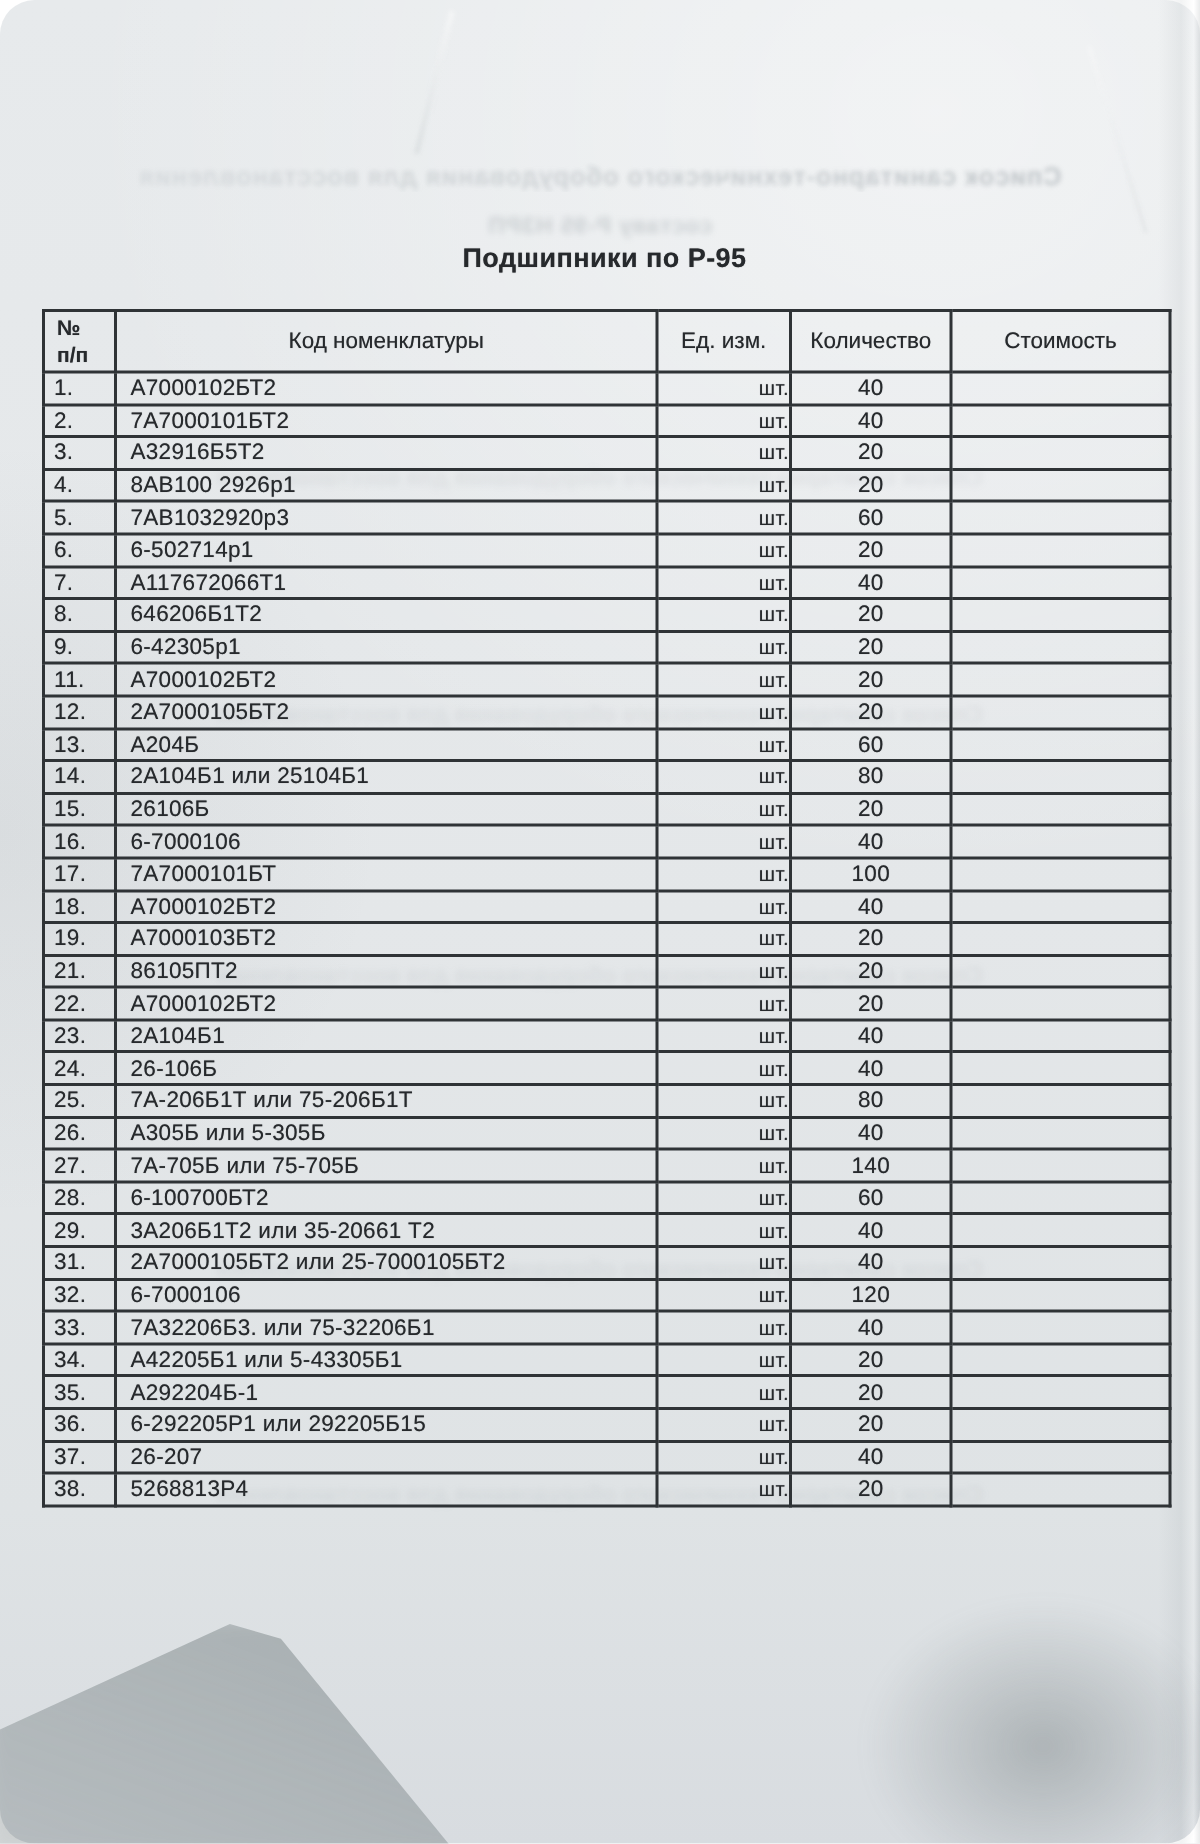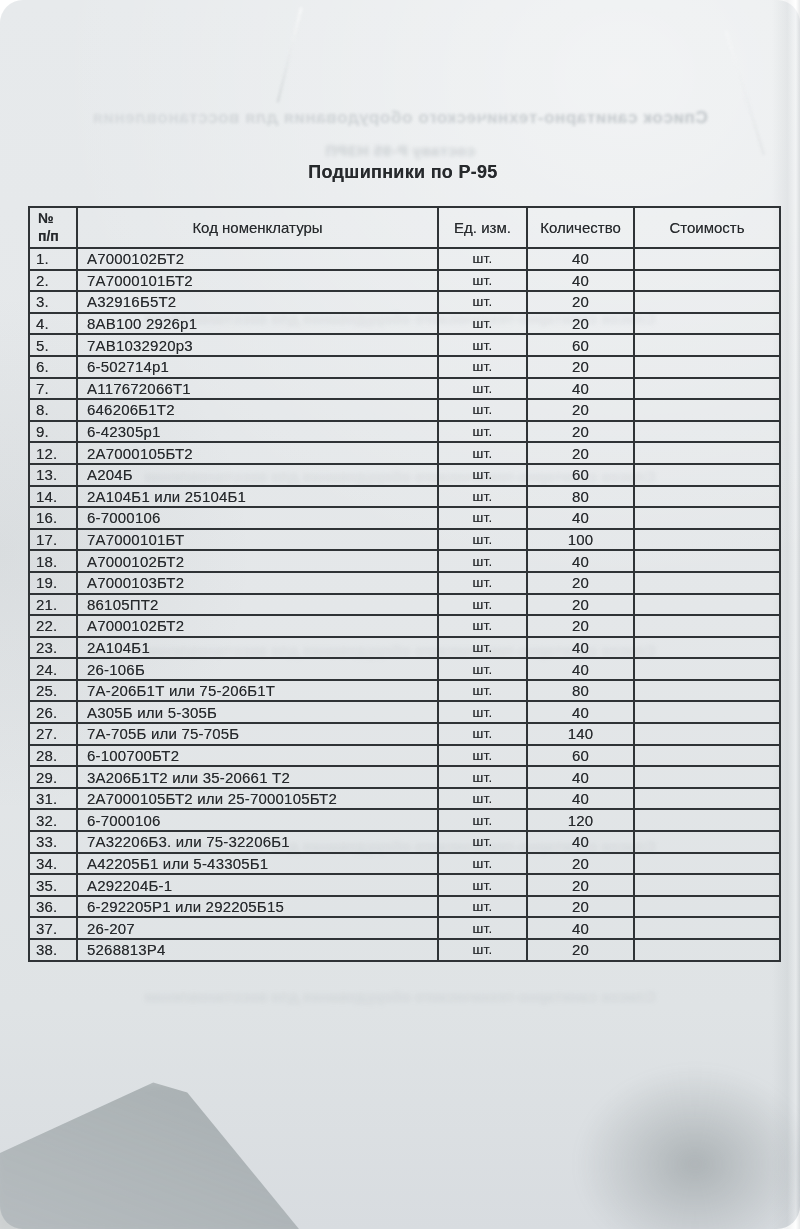--- a/index.html
+++ b/index.html
@@ -64,21 +64,21 @@
   table.main th, table.main td {
     border: 2px solid var(--border);
     overflow: hidden;
     text-shadow: 0 0 .5px rgba(30,32,36,.55);
   }
   thead th { height: 41px; font-size: 15px; font-weight: 400; text-align: center; vertical-align: middle; }
   th.c1 { font-size: 14px; line-height: 1.25; text-align: left; padding-left: 8px; font-weight: 700; }
   tbody td { height: 21.6px; padding: 0; font-size: 15px; vertical-align: middle; letter-spacing: .2px; }
   tbody td.c1 { padding-left: 6px; }
   tbody td.c2 { padding-left: 9px; white-space: pre; }
-  tbody td.c3 { text-align: center; font-size: 13.5px; letter-spacing: .3px; }
+  tbody td.c3 { text-align: right; font-size: 13.5px; letter-spacing: .3px; }
   tbody td.c4 { text-align: center; margin-top: 40px; }
   tbody td.c5 { }
 
   
   .crease-1 {
     position: absolute; left: 288px; top: 6px; width: 3px; height: 98px;
     transform: rotate(14deg);
     background: linear-gradient(180deg, rgba(255,255,255,.55), rgba(160,168,172,.22));
     filter: blur(1.3px); pointer-events: none;
   }
@@ -200,20 +200,27 @@
           <td class="c5"></td>
         </tr>
         <tr>
           <td class="c1">9.</td>
           <td class="c2">6-42305р1</td>
           <td class="c3">шт.</td>
           <td class="c4">20</td>
           <td class="c5"></td>
         </tr>
         <tr>
+          <td class="c1">11.</td>
+          <td class="c2">А7000102БТ2</td>
+          <td class="c3">шт.</td>
+          <td class="c4">20</td>
+          <td class="c5"></td>
+        </tr>
+        <tr>
           <td class="c1">12.</td>
           <td class="c2">2А7000105БТ2</td>
           <td class="c3">шт.</td>
           <td class="c4">20</td>
           <td class="c5"></td>
         </tr>
         <tr>
           <td class="c1">13.</td>
           <td class="c2">А204Б</td>
           <td class="c3">шт.</td>
@@ -221,20 +228,27 @@
           <td class="c5"></td>
         </tr>
         <tr>
           <td class="c1">14.</td>
           <td class="c2">2А104Б1 или 25104Б1</td>
           <td class="c3">шт.</td>
           <td class="c4">80</td>
           <td class="c5"></td>
         </tr>
         <tr>
+          <td class="c1">15.</td>
+          <td class="c2">26106Б</td>
+          <td class="c3">шт.</td>
+          <td class="c4">20</td>
+          <td class="c5"></td>
+        </tr>
+        <tr>
           <td class="c1">16.</td>
           <td class="c2">6-7000106</td>
           <td class="c3">шт.</td>
           <td class="c4">40</td>
           <td class="c5"></td>
         </tr>
         <tr>
           <td class="c1">17.</td>
           <td class="c2">7А7000101БТ</td>
           <td class="c3">шт.</td>

